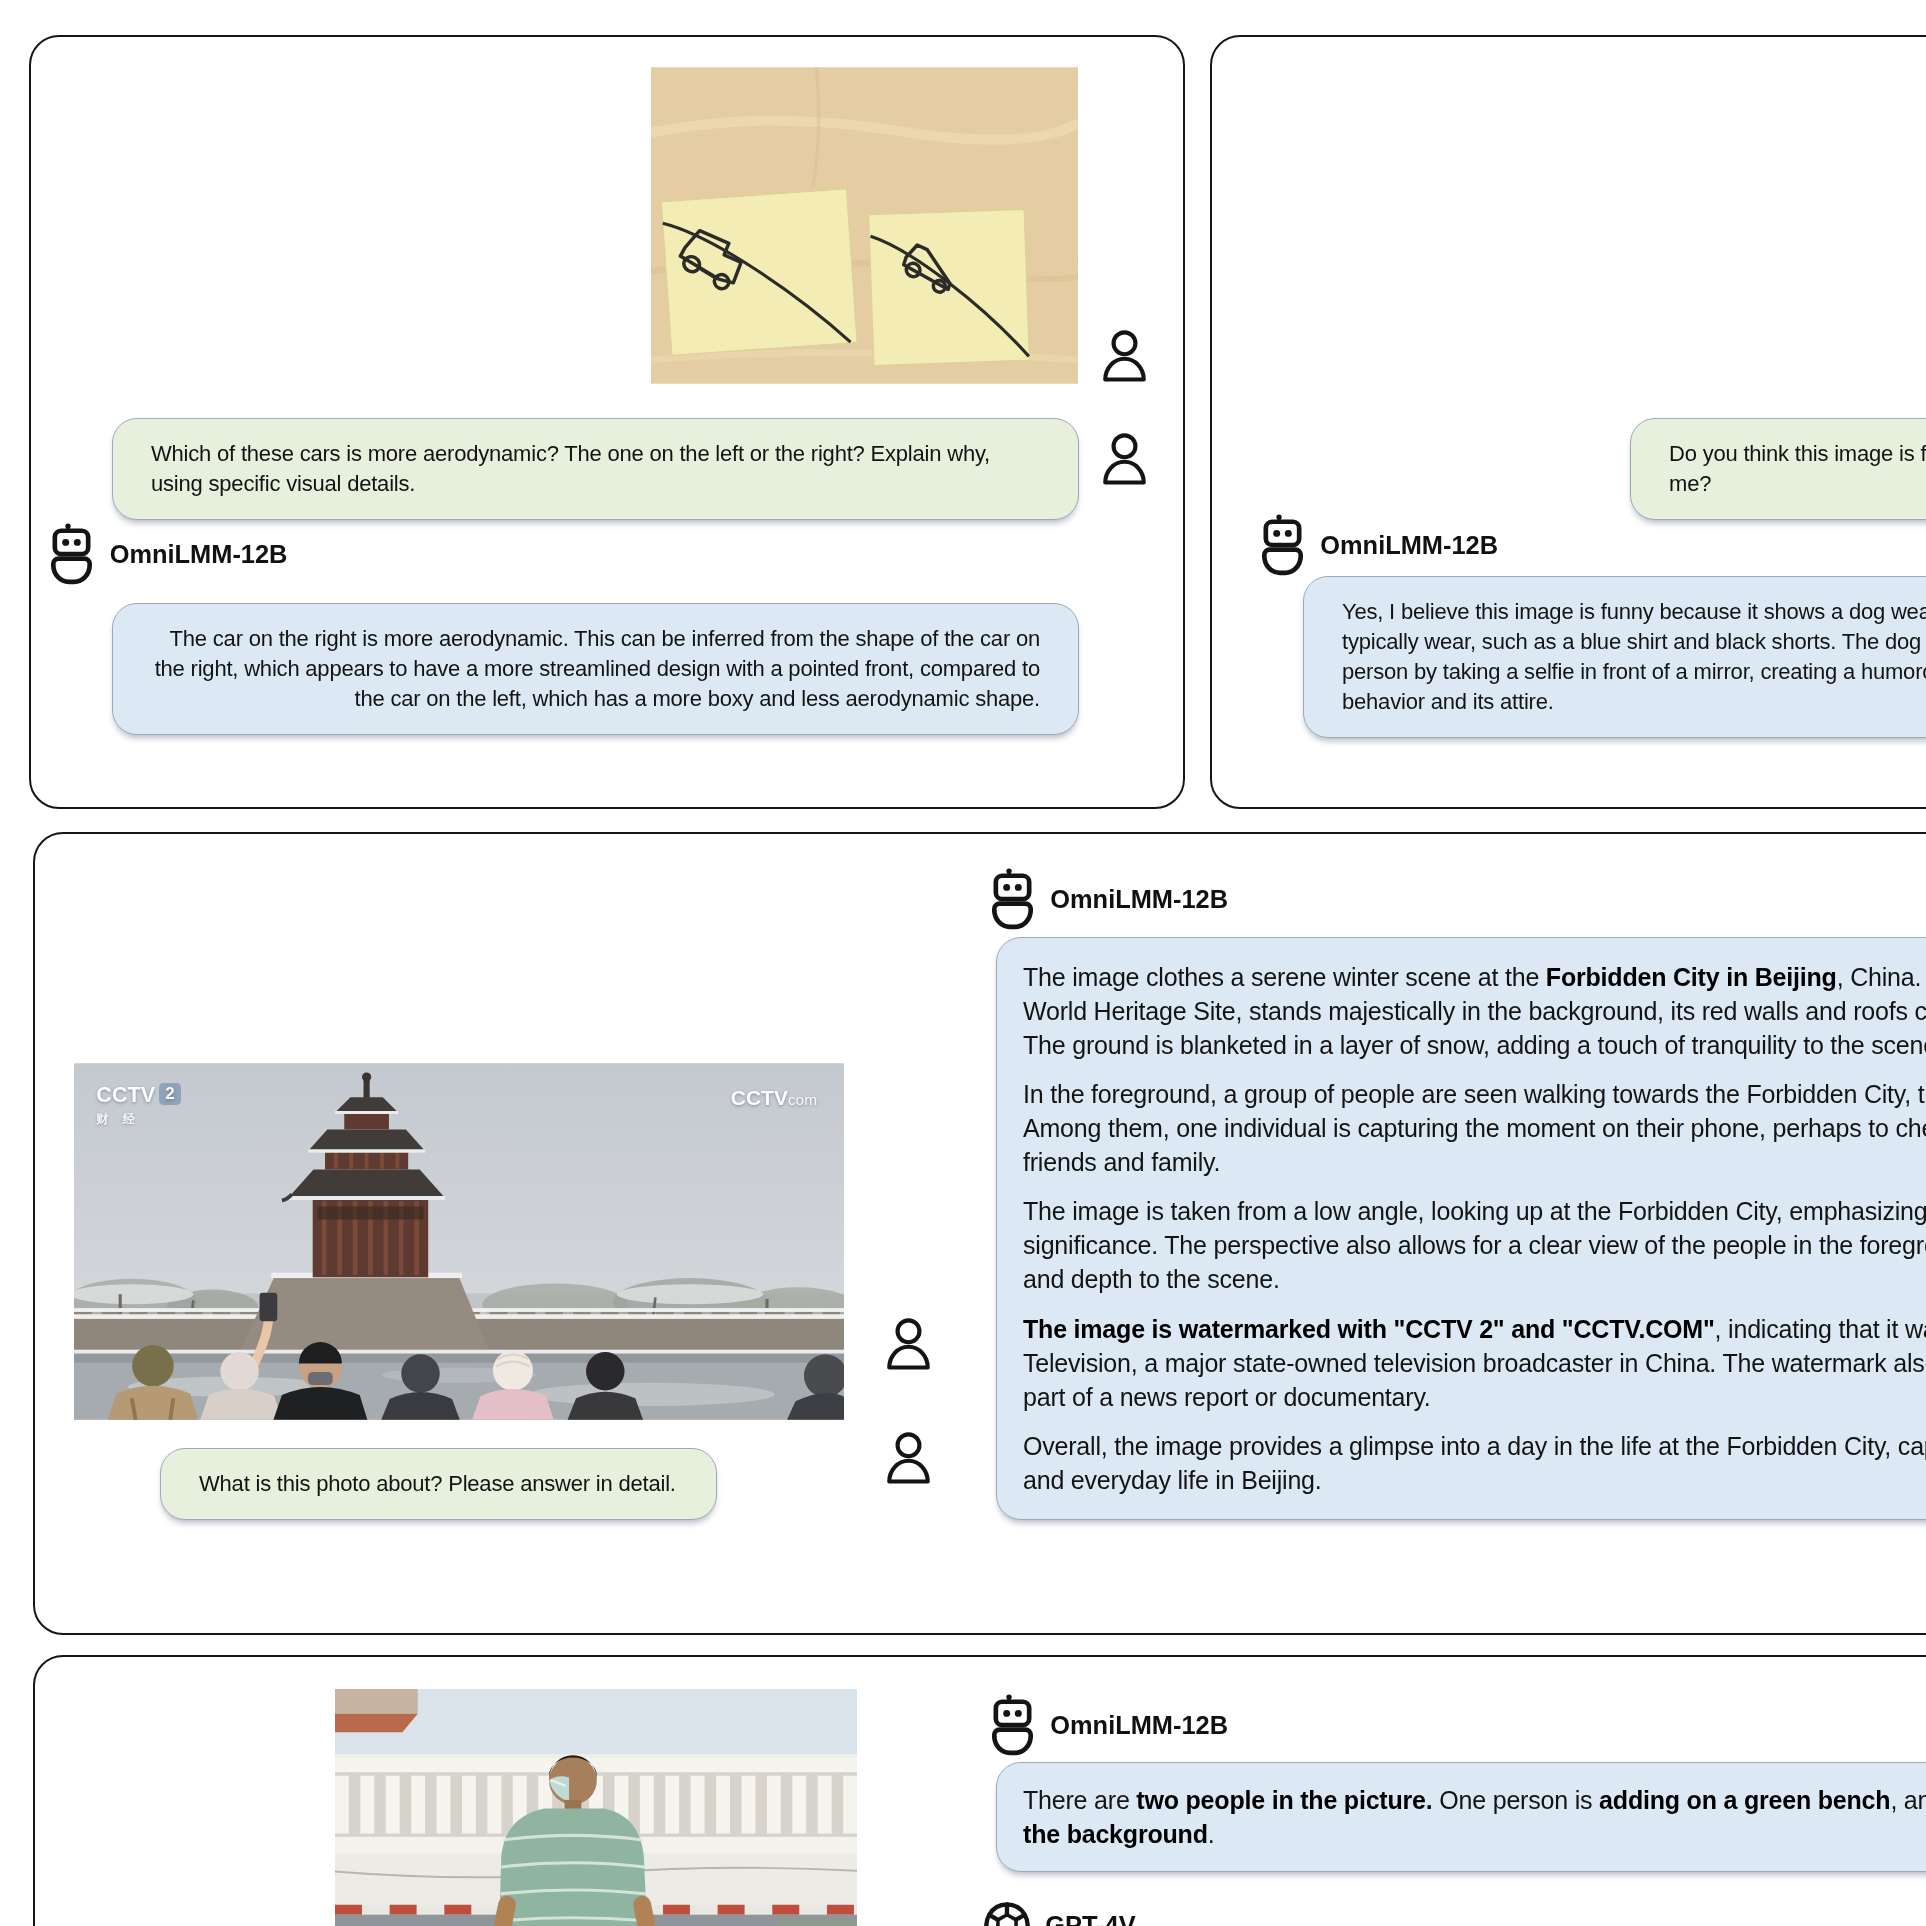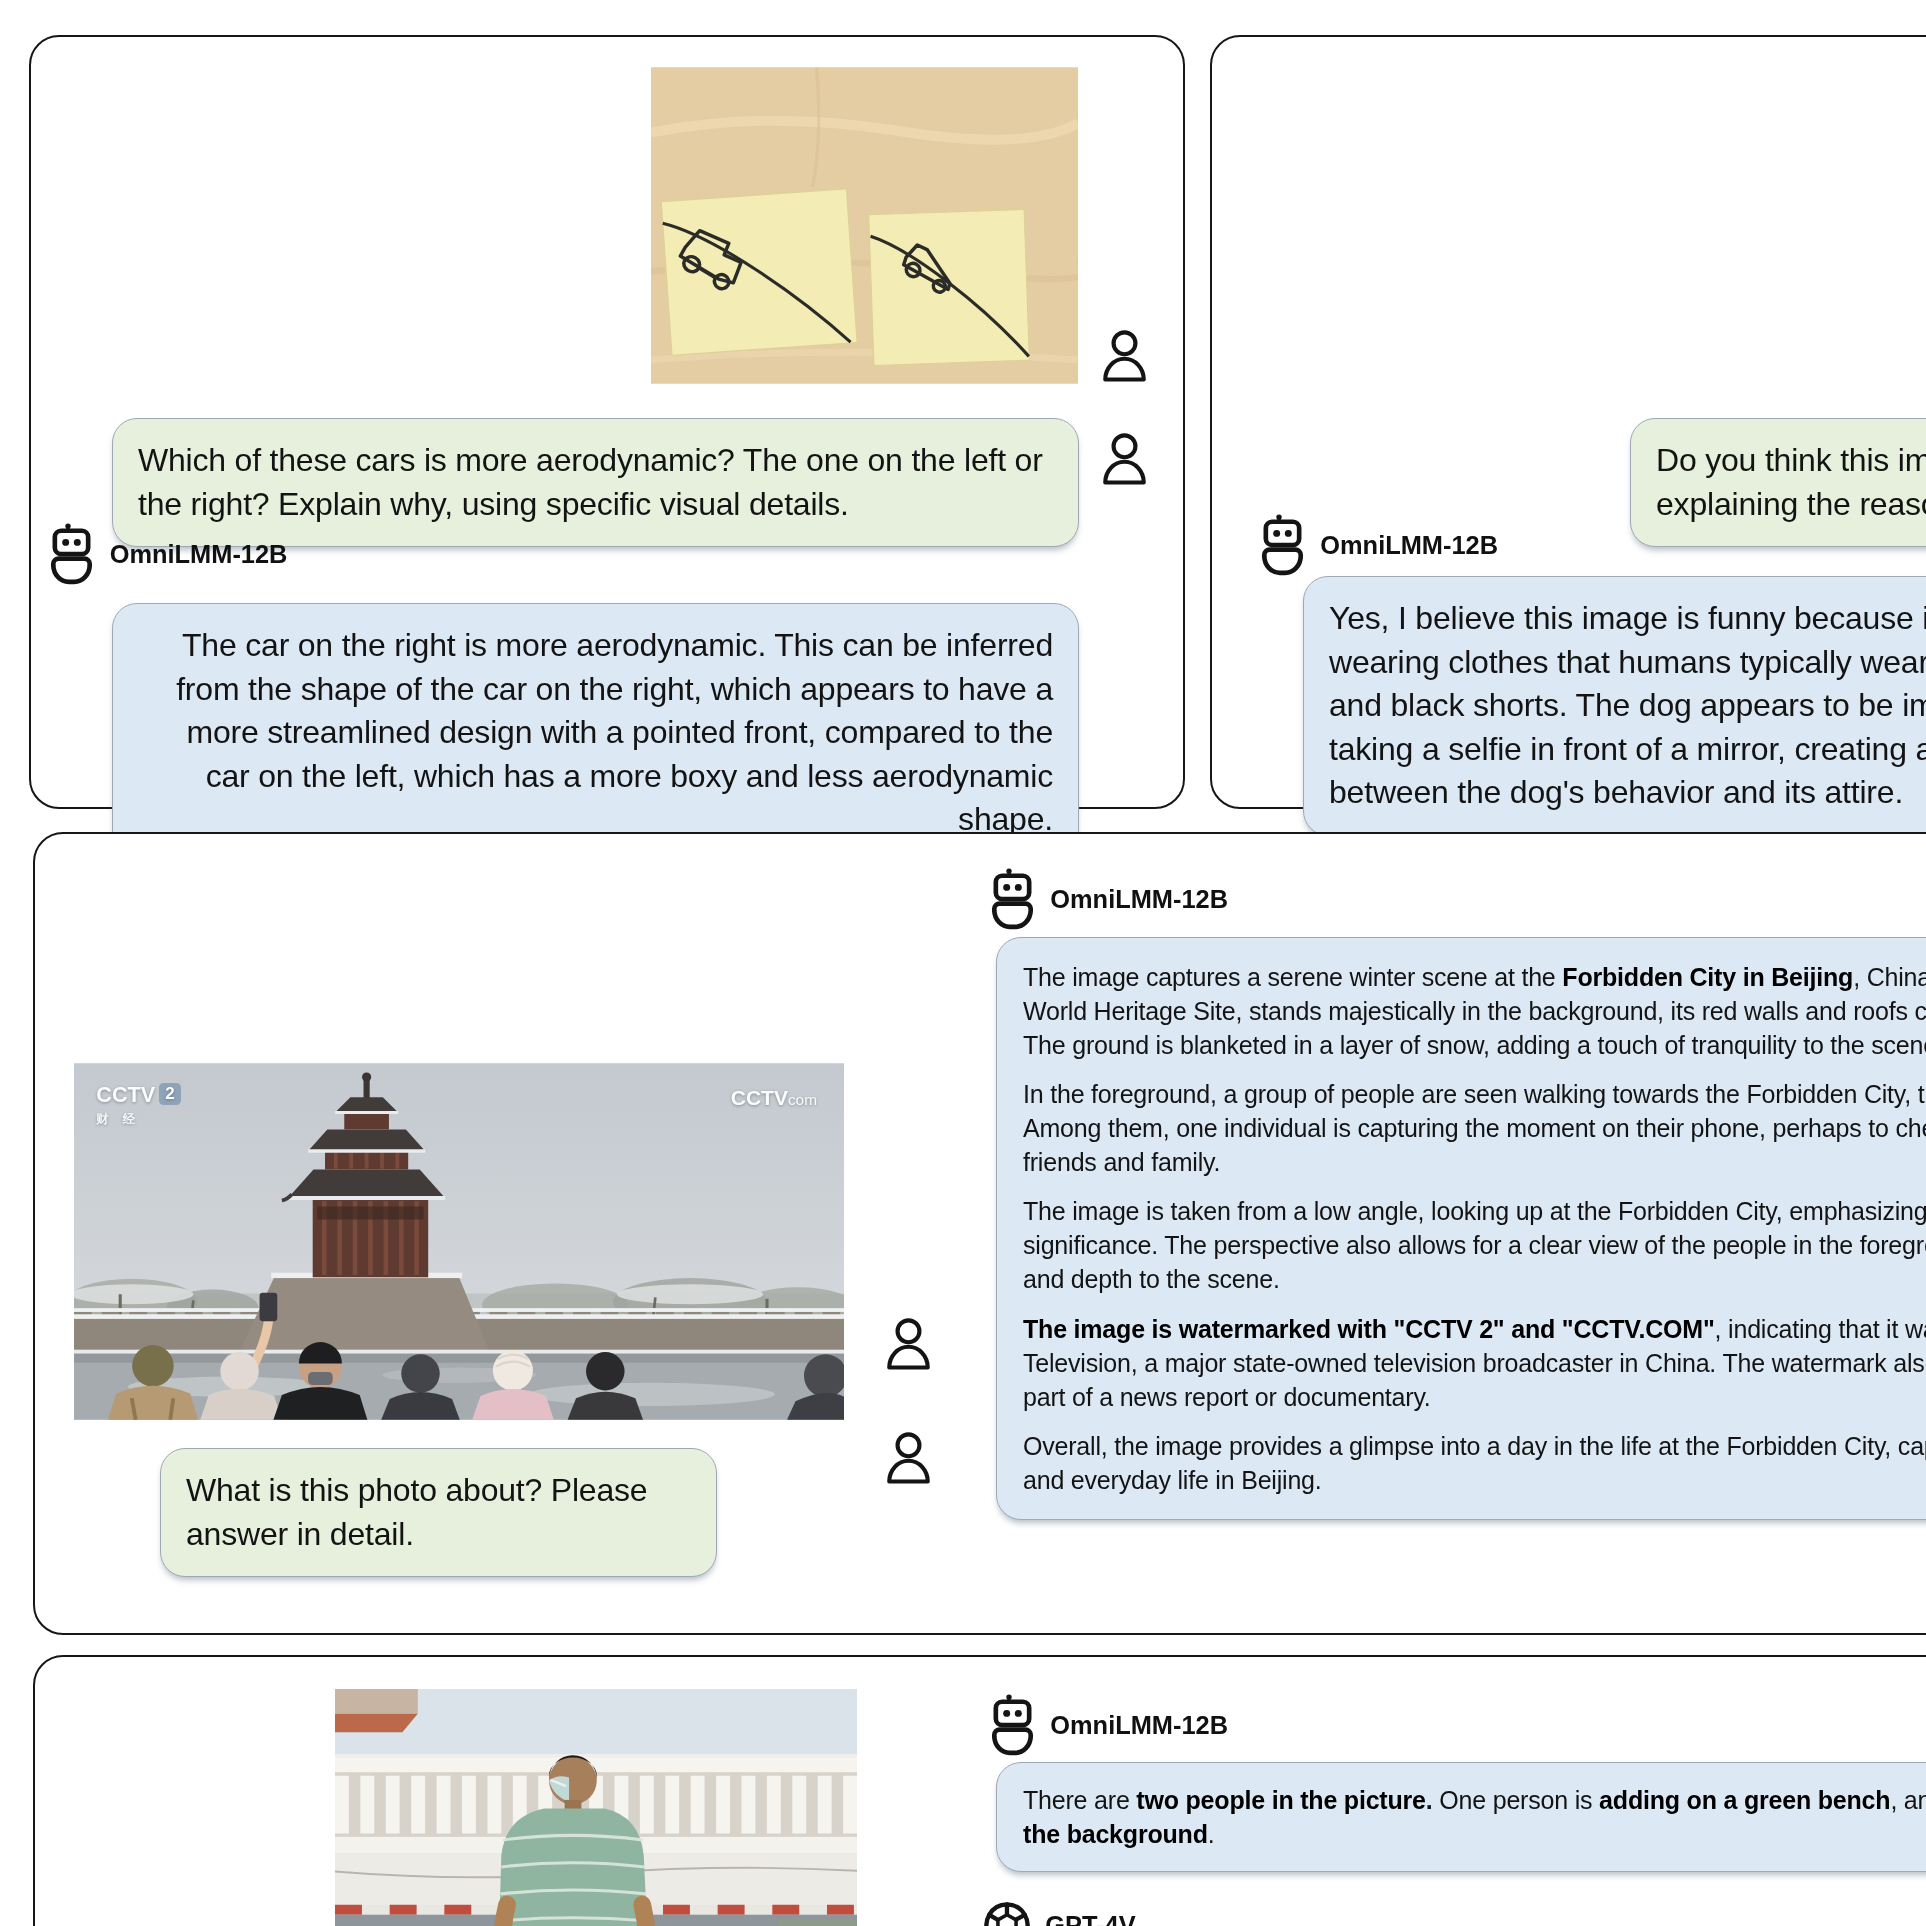--- a/index.html
+++ b/index.html
@@ -4,21 +4,21 @@
 <style>
   html,body{margin:0;padding:0;background:#ffffff;}
   .canvas{
     position:relative;width:2390px;height:2390px;background:#ffffff;
     font-family:"Liberation Sans", sans-serif;color:#141414;overflow:hidden;
   }
   .panel{position:absolute;background:#ffffff;border:2.7px solid #161616;border-radius:30px;}
   .bubble{
     position:absolute;border-radius:25px;border:1.5px solid #9FA9B5;
     box-shadow:0 4.6px 6.2px -2.3px rgba(96,108,128,.45);
-    font-size:32px;line-height:1.36;letter-spacing:-0.2px;padding:20px 25px;color:#131313;
+    font-size:22px;line-height:1.36;letter-spacing:-0.2px;padding:20px 38px;color:#131313;
   }
   .g-bub{background:#E6F0DC;}
   .b-bub{background:#DCE9F5;}
   .bubble-lg{font-size:25px;}
   .bubble p{margin:0 0 15.4px 0;}
   .bubble p:last-child{margin-bottom:0;}
   .seg-g{color:#000000;font-weight:700;}
   .seg-b{font-weight:700;}
   .model-row{position:absolute;display:flex;align-items:center;gap:12.3px;font-size:25.4px;font-weight:700;color:#111;}
   .model-row svg{display:block;}
@@ -136,21 +136,21 @@
           <circle cx="56" cy="8" r="7" fill="#141414"></circle>
         <rect x="22" y="20" width="86" height="60" rx="16" fill="none" stroke="#141414" stroke-width="12"></rect>
         <circle cx="50" cy="50" r="9" fill="#141414"></circle>
           <circle cx="80" cy="50" r="9" fill="#141414"></circle>
         <path d="M32 92 h66 a14 14 0 0 1 14 14 v4 a40 44 0 0 1 -40 42 h-14 a40 44 0 0 1 -40 -42 v-4 a14 14 0 0 1 14 -14 z" fill="none" stroke="#141414" stroke-width="12"></path>
       </svg>
       <span>OmniLMM-12B</span>
     </div>
 
     <div class="bubble b-bub bubble-lg" style="left:961px;top:103px;width:1348px;box-sizing:border-box;padding:21.6px 26px;">
-        <p><span>The image captures a serene winter scene at the </span><span class="seg-g">Forbidden City in Beijing</span><span>, China. The Forbidden City, a UNESCO World Heritage Site, stands majestically in the background, its red walls and roofs contrasting against the overcast sky. The ground is blanketed in a layer of snow, adding a touch of tranquility to the scene.</span></p>
+        <p><span>The image clothes a serene winter scene at the </span><span class="seg-g">Forbidden City in Beijing</span><span>, China. The Forbidden City, a UNESCO World Heritage Site, stands majestically in the background, its red walls and roofs contrasting against the overcast sky. The ground is blanketed in a layer of snow, adding a touch of tranquility to the scene.</span></p>
         <p><span>In the foreground, a group of people are seen walking towards the Forbidden City, their breath visible in the cold air. Among them, one individual is capturing the moment on their phone, perhaps to cherish the memory or share it with friends and family.</span></p>
         <p><span>The image is taken from a low angle, looking up at the Forbidden City, emphasizing its grandeur and historical significance. The perspective also allows for a clear view of the people in the foreground, providing a sense of scale and depth to the scene.</span></p>
         <p><span class="seg-g">The image is watermarked with "CCTV 2" and "CCTV.COM"</span><span>, indicating that it was likely taken by China Central Television, a major state-owned television broadcaster in China. The watermark also suggests that the image may be part of a news report or documentary.</span></p>
         <p><span>Overall, the image provides a glimpse into a day in the life at the Forbidden City, capturing the blend of history, culture, and everyday life in Beijing.</span></p>
       </div>
 
     <div class="photo" style="left:39px;top:189px;width:770px;height:357px;margin-top:40px;">
       <svg viewBox="0 0 2000 926">
         <defs>
           <linearGradient id="sky3" x1="0" y1="0" x2="0" y2="1">

